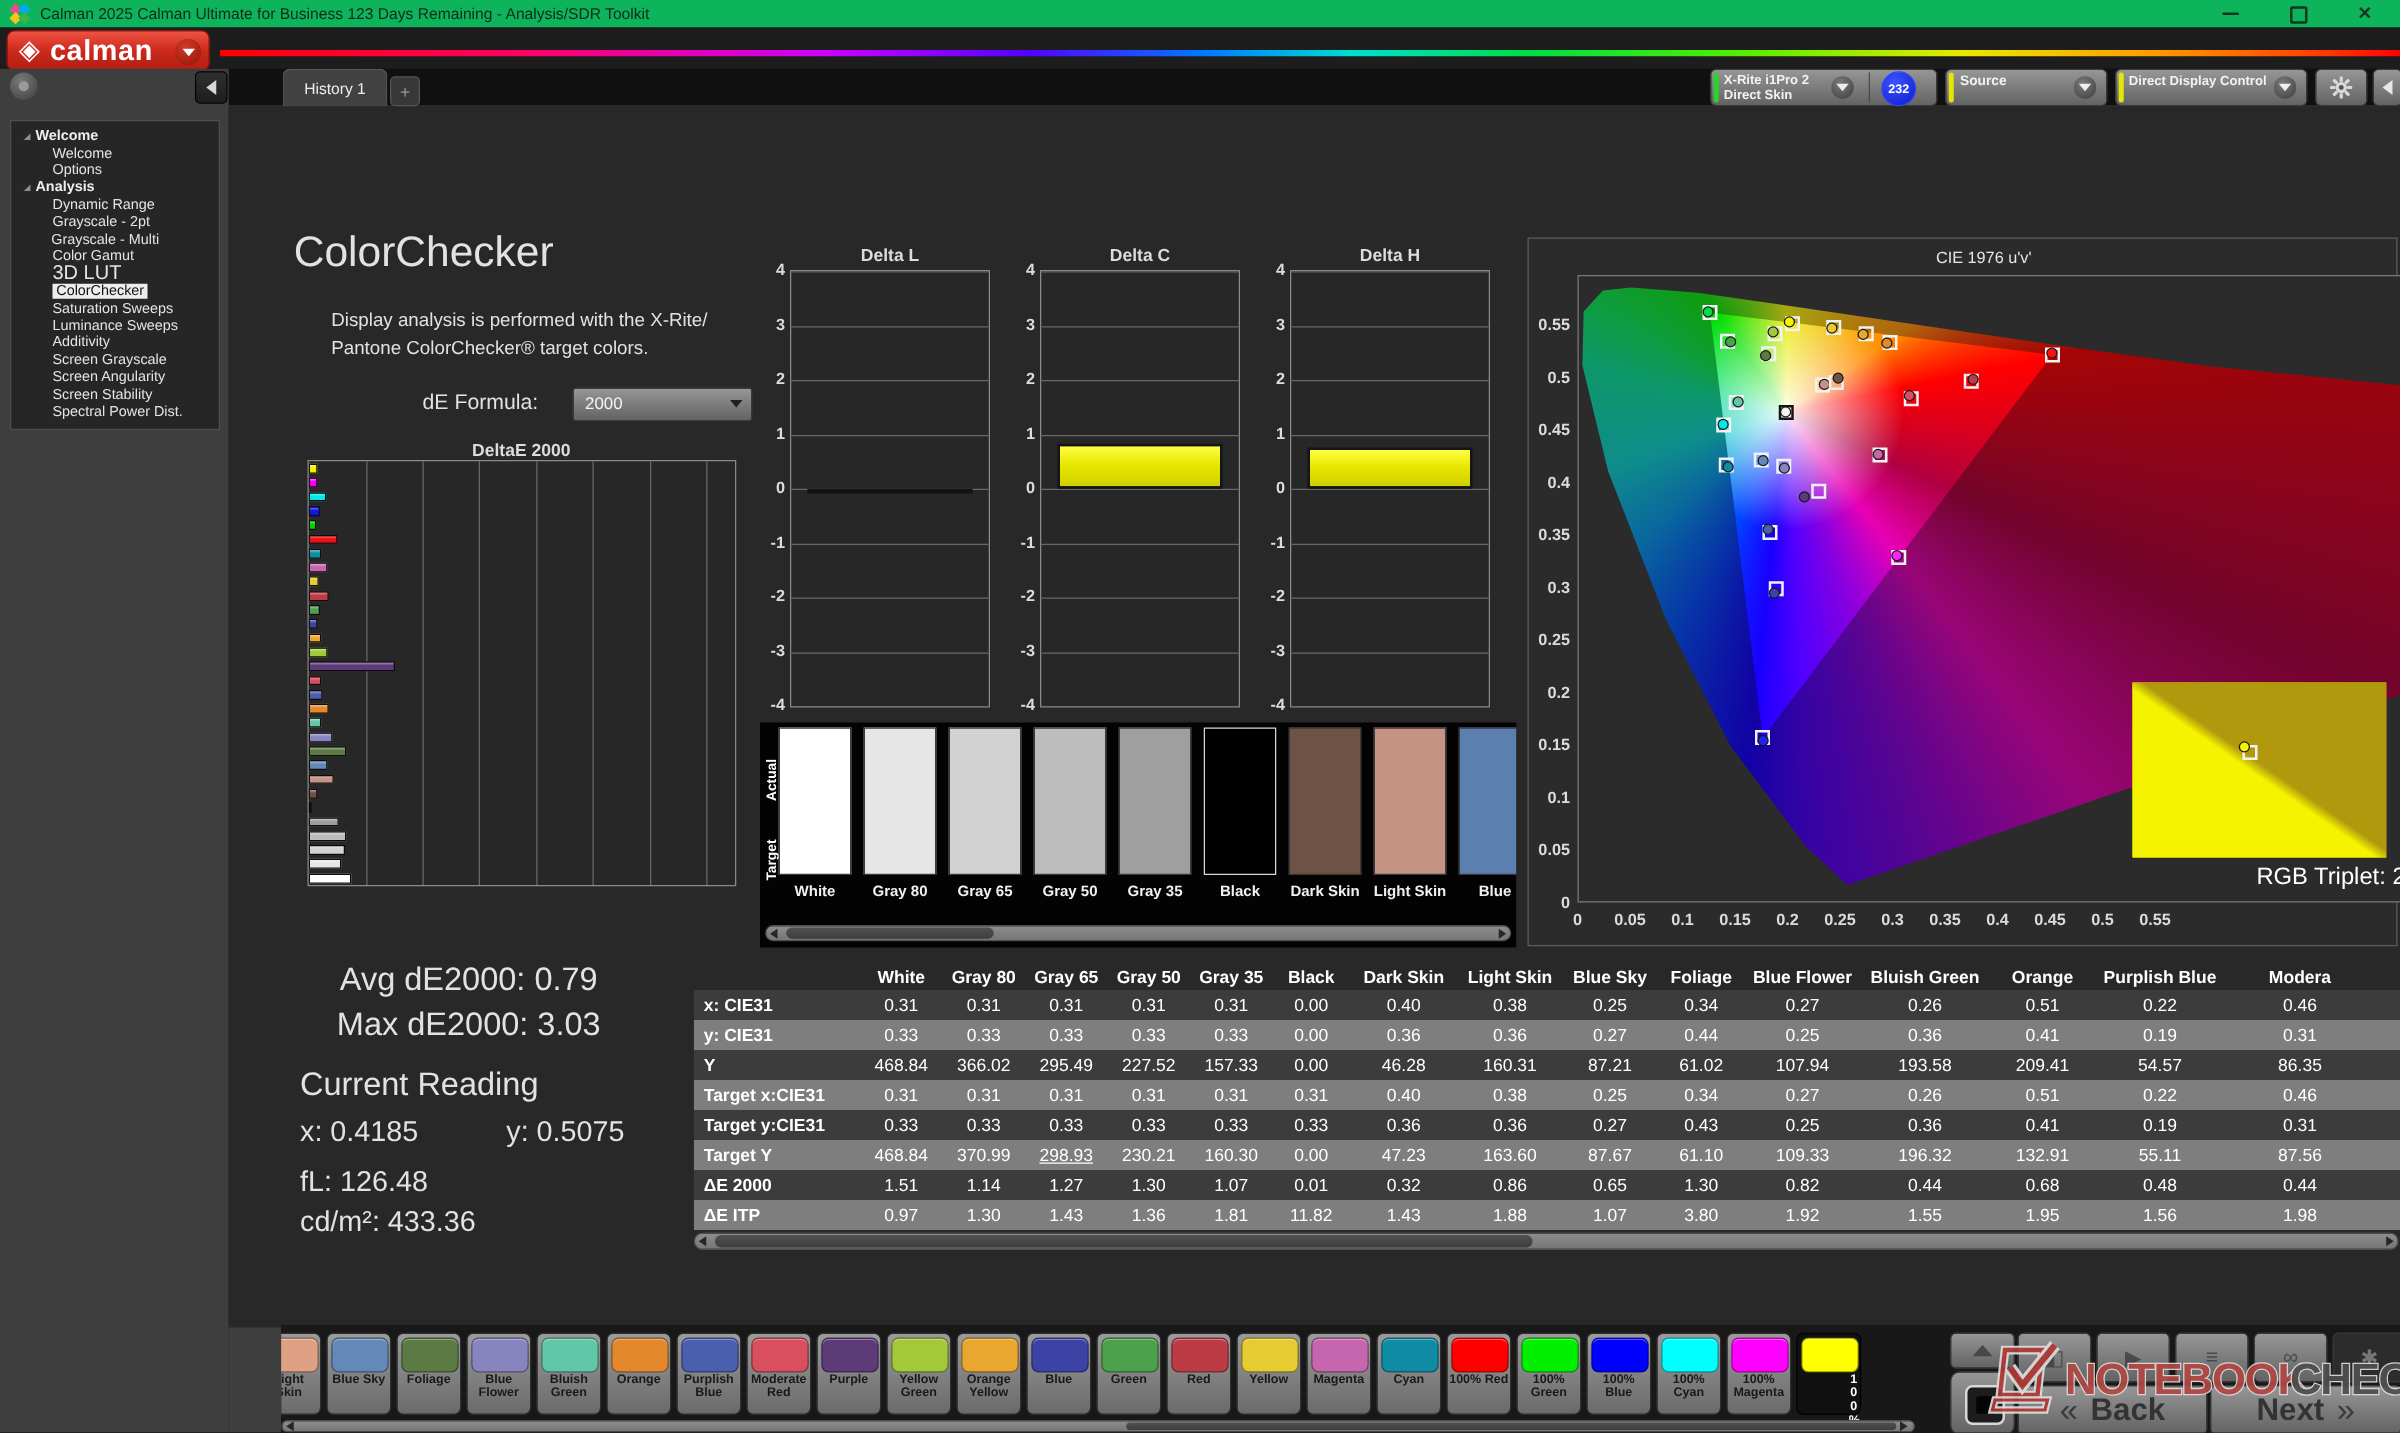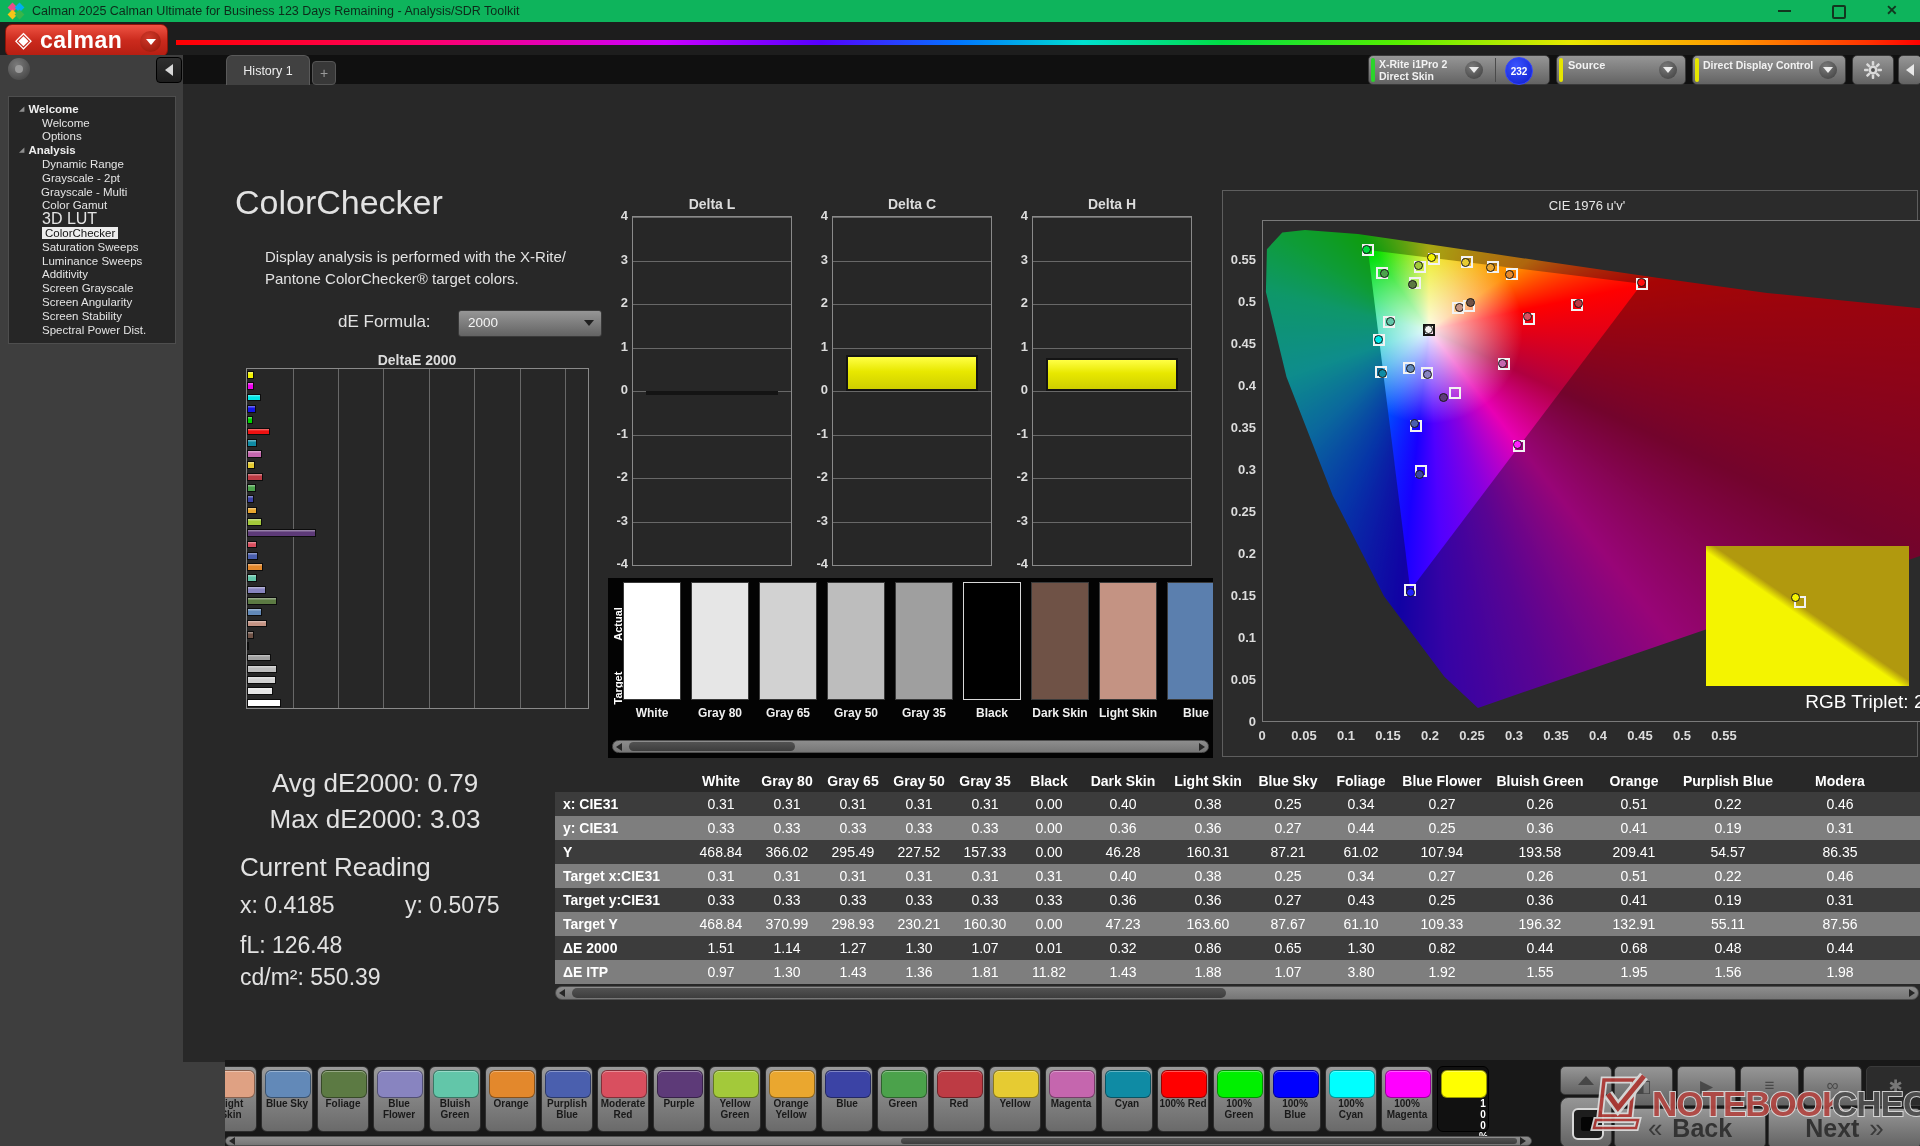--- a/index.html
+++ b/index.html
@@ -451,21 +451,21 @@
     <div class=" ticklbl" style="position: absolute; left: 1664px; top: 728px; width: 36px; text-align: center;">0.5</div>
     <div class=" ticklbl" style="position: absolute; left: 1706px; top: 728px; width: 36px; text-align: center;">0.55</div>
   </div>
 
 <div class="abs txt" style="left:230px;top:768px;width:290px;text-align:center;font-size:26px;">Avg dE2000: 0.79</div>
 <div class="abs txt" style="left:230px;top:804px;width:290px;text-align:center;font-size:26px;">Max dE2000: 3.03</div>
 <div class="abs txt" style="left:240px;top:852px;font-size:26px;">Current Reading</div>
 <div class="abs txt" style="left:240px;top:892px;font-size:23px;">x: 0.4185</div>
 <div class="abs txt" style="left:405px;top:892px;font-size:23px;">y: 0.5075</div>
 <div class="abs txt" style="left:240px;top:932px;font-size:23px;">fL: 126.48</div>
-<div class="abs txt" style="left:240px;top:964px;font-size:23px;">cd/m²: 550.39</div>
+<div class="abs txt" style="left:240px;top:964px;font-size:23px;">cd/m²: 433.36</div>
 
 <div class="abs" id="data-table" style="left:555px;top:770px;width:1365px;height:214px;overflow:hidden;">
     <div style="display: flex; height: 22px; background: rgb(40, 40, 40);">
       <div class="cell rowlbl" style="width: 133px;"></div>
       <div class="cell" style="width: 66px; font-weight: bold;">White</div>
       <div class="cell" style="width: 66px; font-weight: bold;">Gray 80</div>
       <div class="cell" style="width: 66px; font-weight: bold;">Gray 65</div>
       <div class="cell" style="width: 66px; font-weight: bold;">Gray 50</div>
       <div class="cell" style="width: 66px; font-weight: bold;">Gray 35</div>
       <div class="cell" style="width: 62px; font-weight: bold;">Black</div>
@@ -566,21 +566,21 @@
       <div class="cell" style="width: 92px;">0.25</div>
       <div class="cell" style="width: 104px;">0.36</div>
       <div class="cell" style="width: 84px;">0.41</div>
       <div class="cell" style="width: 104px;">0.19</div>
       <div class="cell" style="width: 120px;">0.31</div>
     </div>
     <div style="display: flex; height: 24px; background: rgb(126, 126, 126);">
       <div class="cell rowlbl" style="width: 133px;">Target Y</div>
       <div class="cell" style="width: 66px;">468.84</div>
       <div class="cell" style="width: 66px;">370.99</div>
-      <div class="cell" style="width: 66px;">298.93</div>
+      <div class="cell" style="width: 66px; text-decoration: underline;">298.93</div>
       <div class="cell" style="width: 66px;">230.21</div>
       <div class="cell" style="width: 66px;">160.30</div>
       <div class="cell" style="width: 62px;">0.00</div>
       <div class="cell" style="width: 86px;">47.23</div>
       <div class="cell" style="width: 84px;">163.60</div>
       <div class="cell" style="width: 76px;">87.67</div>
       <div class="cell" style="width: 70px;">61.10</div>
       <div class="cell" style="width: 92px;">109.33</div>
       <div class="cell" style="width: 104px;">196.32</div>
       <div class="cell" style="width: 84px;">132.91</div>

